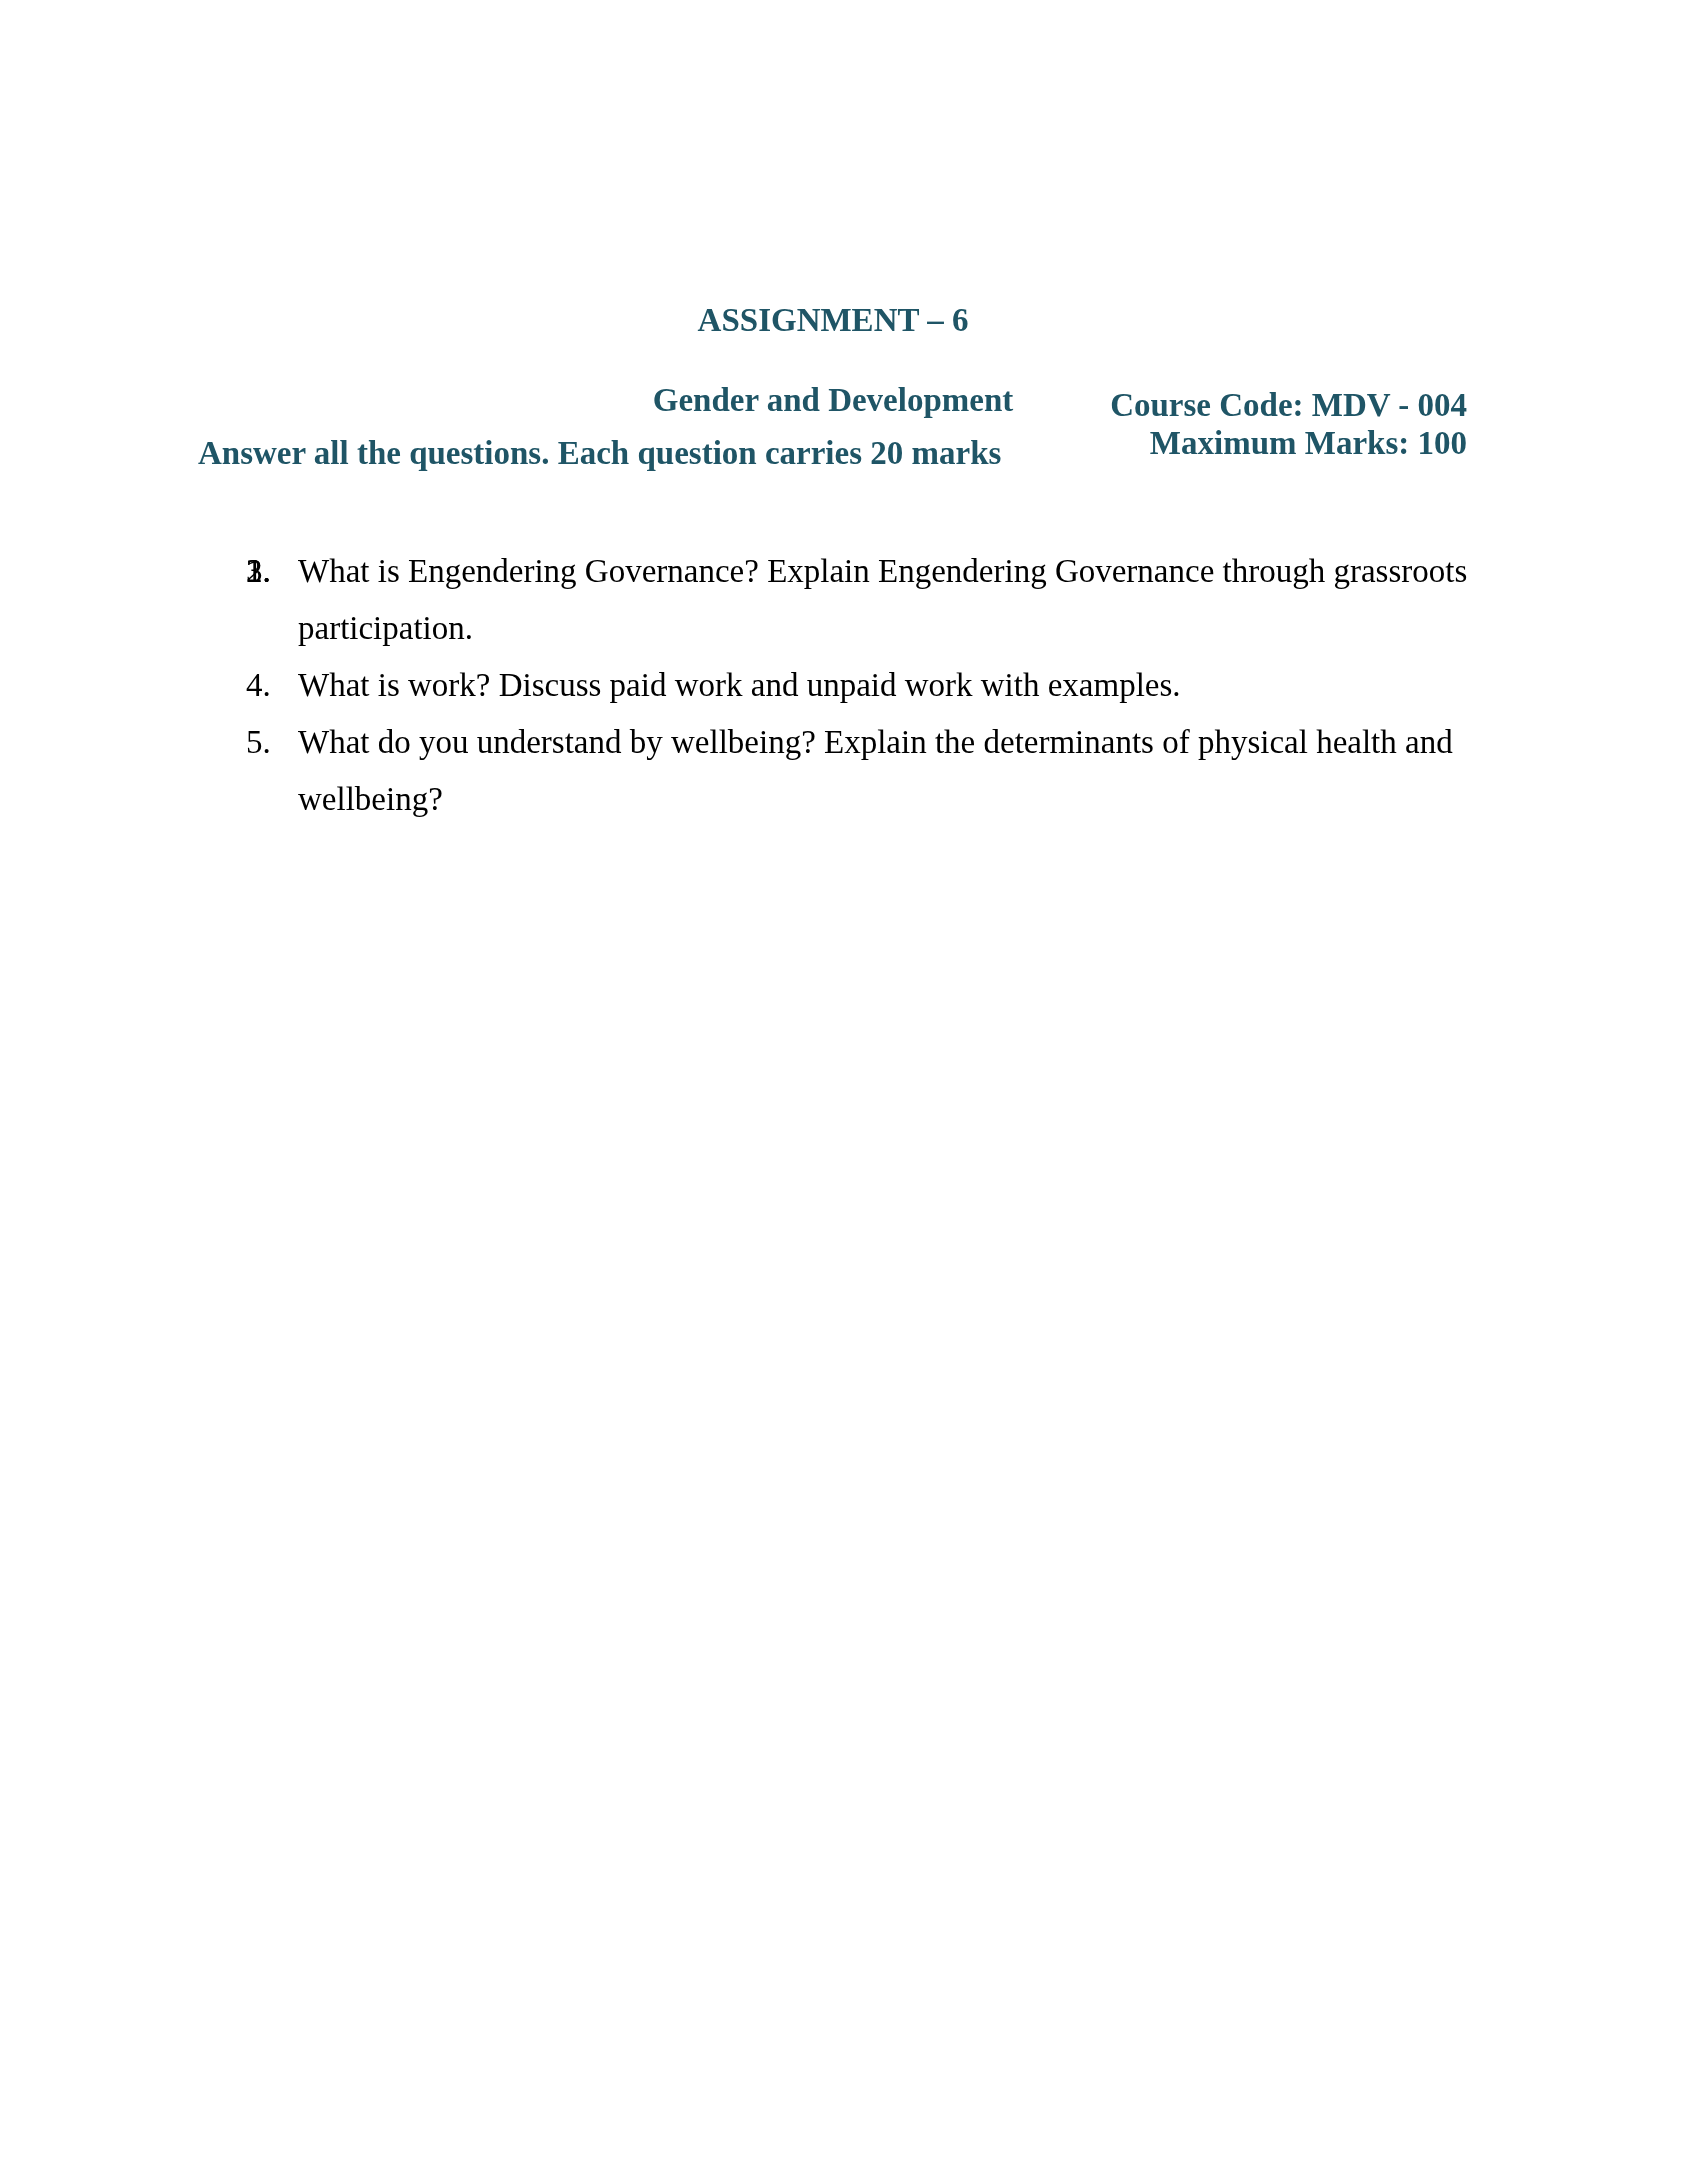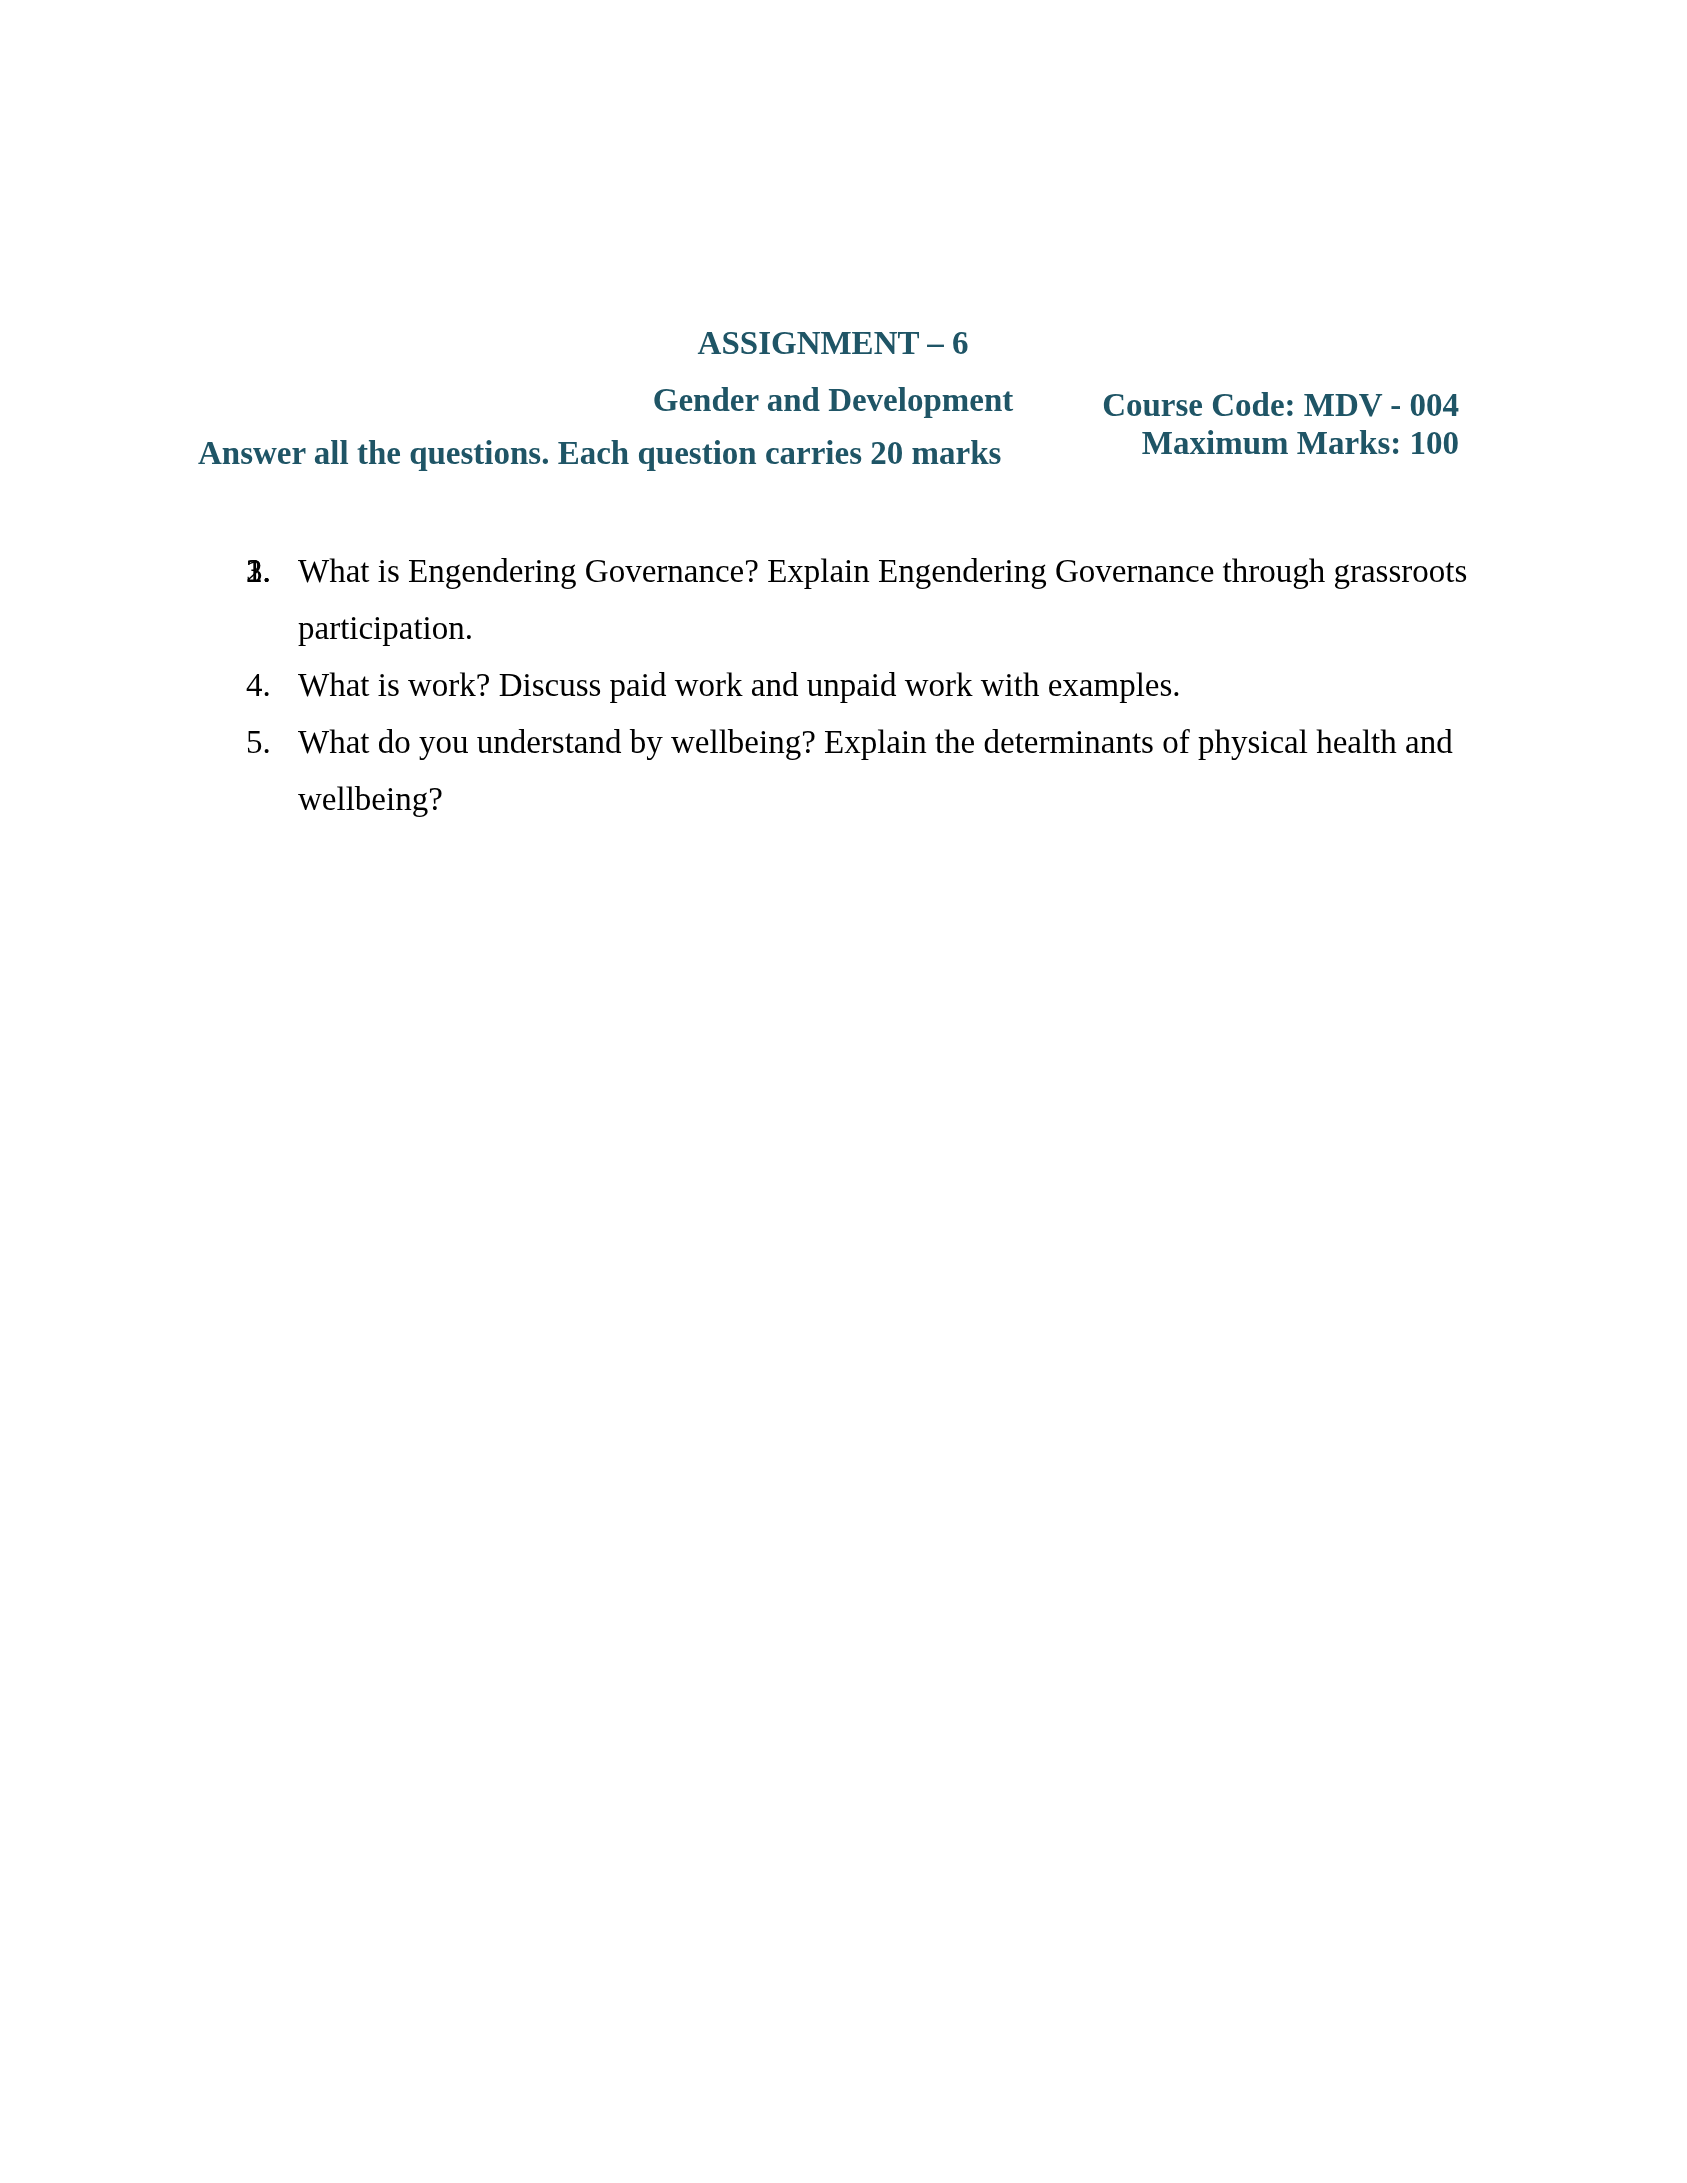--- a/index.html
+++ b/index.html
@@ -27,24 +27,24 @@
       font-weight: bold;
       font-size: 33px;
       line-height: 38px;
       white-space: nowrap;
     }
     .center {
       left: 0;
       width: 1666px;
       text-align: center;
     }
-    .title { top: 324px; }
+    .title { top: 301px; }
     .subtitle { top: 349px; margin-top: 32px; }
     .right {
-      right: 228px;
+      right: 220px;
       text-align: center;
     }
     .course-code { top: 386px; }
     .max-marks { top: 424px; margin-left: 24px; }
     .instructions {
       top: 434px;
       left: 198px;
     }
     .questions {
       position: absolute;

